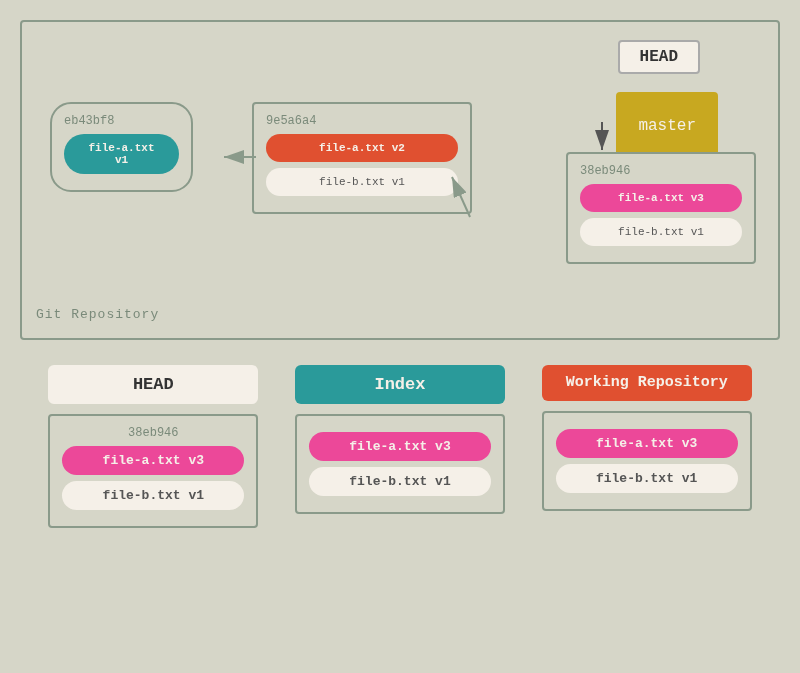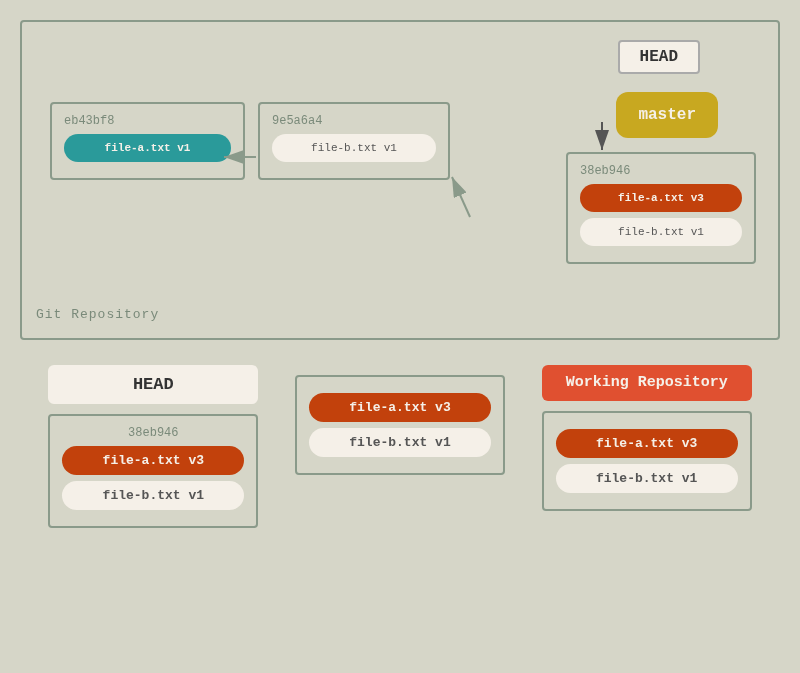--- a/index.html
+++ b/index.html
@@ -46,24 +46,24 @@
       font-weight: bold;
       color: #333;
     }
 
     
     .master-box {
       position: absolute;
       top: 68px;
       right: 65px;
       background: #c8a820;
-      border-radius: 12px;
-      padding: 14px 22px;
+      border-radius: 4px;
+      padding: 25px 22px;
       font-size: 16px;
-      font-weight: bold;
+      font-weight: normal;
       color: #f5f0e8;
       font-family: 'Courier New', monospace;
     }
 
     
     .commit-box {
       position: absolute;
       border: 2px solid #8a9a8a;
       border-radius: 4px;
       background: #d6d6c8;
@@ -83,21 +83,21 @@
       font-size: 11px;
       font-family: 'Courier New', monospace;
       font-weight: bold;
       text-align: center;
       margin-bottom: 6px;
       color: #f5f0e8;
     }
 
     .pill-teal { background: #2a9a9a; }
     .pill-red { background: #e05030; }
-    .pill-yellow { background: #c2410c; }
+    .pill-yellow { background: #ec4899; }
     .pill-white {
       background: #f5f0e8;
       color: #555;
       border: none;
       font-weight: normal;
     }
 
     
     .arrows-svg {
       position: absolute;
@@ -182,27 +182,28 @@
   <span class="git-repo-label">Git Repository</span>
 
   <div class="head-box-top" style="position:absolute;top:18px;right:78px;">
     <span>HEAD</span>
   </div>
 
   <div class="master-box" style="position:absolute;top:70px;right:60px;">
     <span>master</span>
   </div>
 
-  <div class="commit-box" style="left:28px;top:80px;width:195px;">
+  <div class="commit-box" style="left:28px;top:80px;width:143px;border-radius:21px;">
     <div class="commit-id">eb43bf8</div>
     <div class="pill pill-teal">file-a.txt v1</div>
   </div>
 
-  <div class="commit-box" style="left:236px;top:80px;width:192px;">
+  <div class="commit-box" style="left:230px;top:80px;width:220px;">
     <div class="commit-id">9e5a6a4</div>
+    <div class="pill pill-red">file-a.txt v2</div>
     <div class="pill pill-white" style="color: rgb(85, 85, 85); background: rgb(245, 240, 232);">file-b.txt v1</div>
   </div>
 
   <div class="commit-box" style="right:22px;top:130px;width:190px;">
     <div class="commit-id">38eb946</div>
     <div class="pill pill-yellow">file-a.txt v3</div>
     <div class="pill pill-white" style="color: rgb(85, 85, 85); background: rgb(245, 240, 232);">file-b.txt v1</div>
   </div>
 
   <svg class="arrows-svg">
@@ -231,20 +232,23 @@
       <span>HEAD</span>
     </div>
     <div class="area-content">
       <div class="bottom-commit-id">38eb946</div>
       <div class="pill-sm pill-yellow">file-a.txt v3</div>
       <div class="pill-sm pill-white" style="color: rgb(85, 85, 85); background: rgb(245, 240, 232);">file-b.txt v1</div>
     </div>
   </div>
 
   <div class="area-box">
+    <div class="area-header area-header-teal">
+      <span>Index</span>
+    </div>
     <div class="area-content">
       <div class="bottom-commit-id"></div>
       <div class="pill-sm pill-yellow">file-a.txt v3</div>
       <div class="pill-sm pill-white" style="color: rgb(85, 85, 85); background: rgb(245, 240, 232);">file-b.txt v1</div>
     </div>
   </div>
 
   <div class="area-box">
     <div class="area-header area-header-red" style="font-size:15px; padding:8px 10px; line-height:1.3;">
       <span>Working Repository</span>

